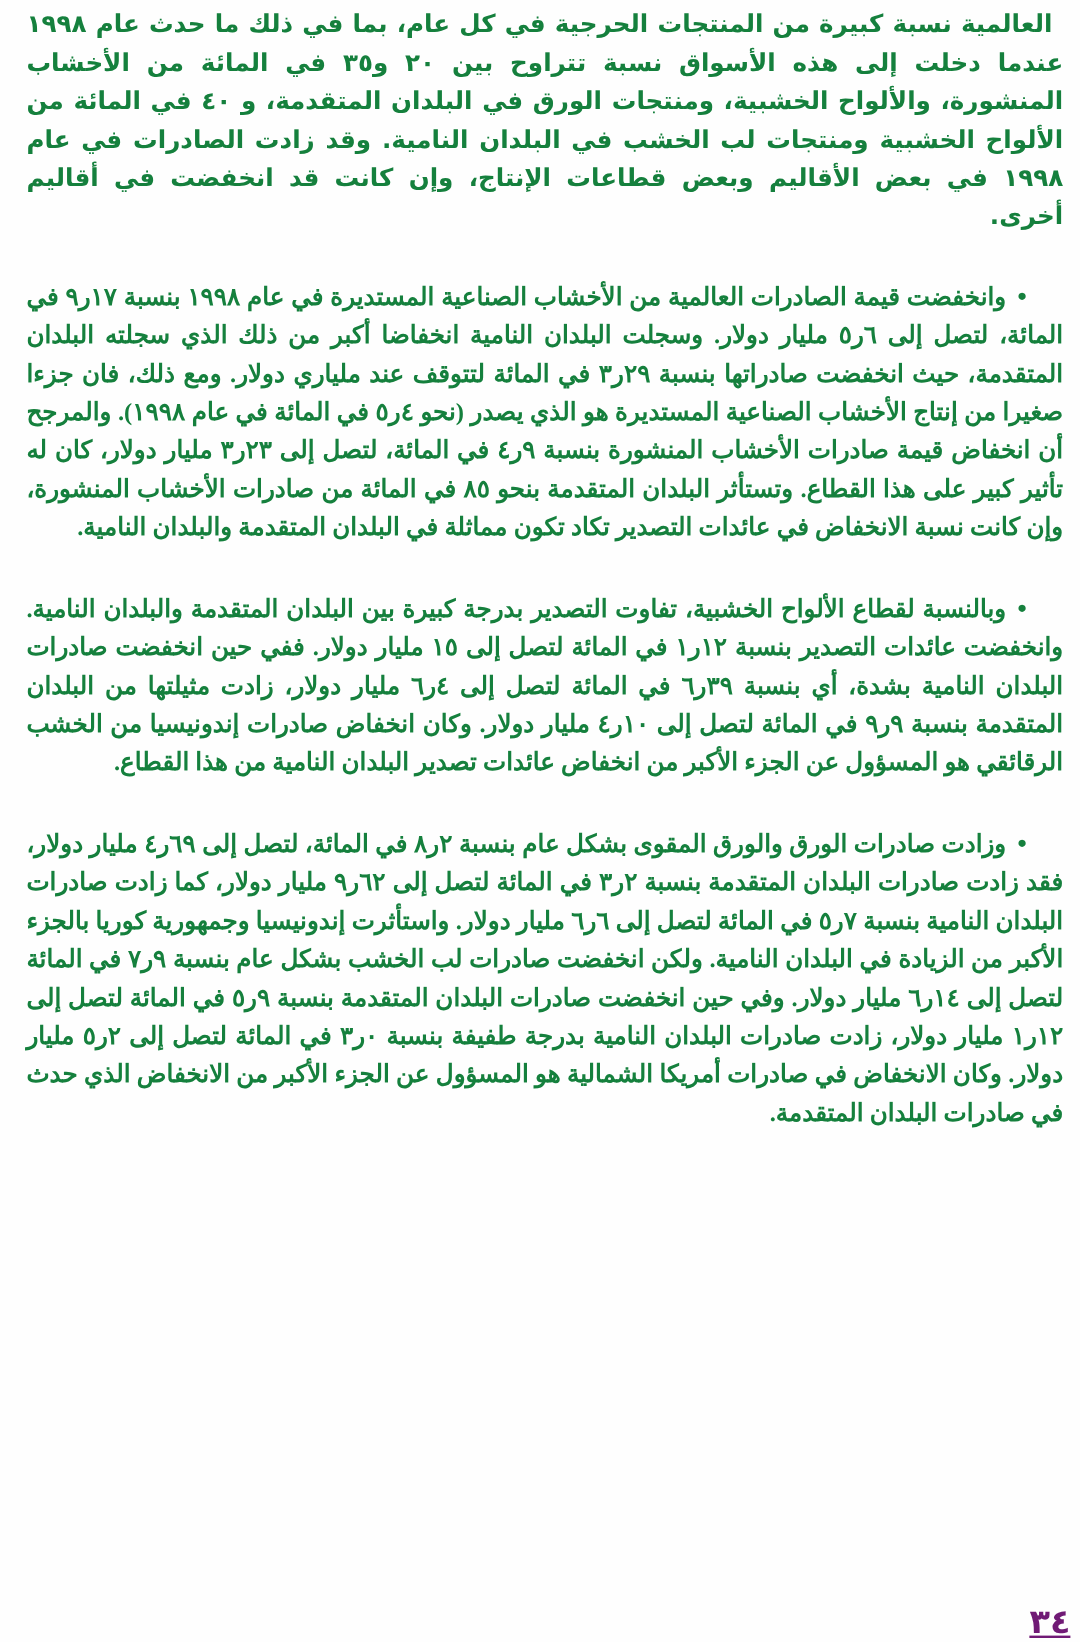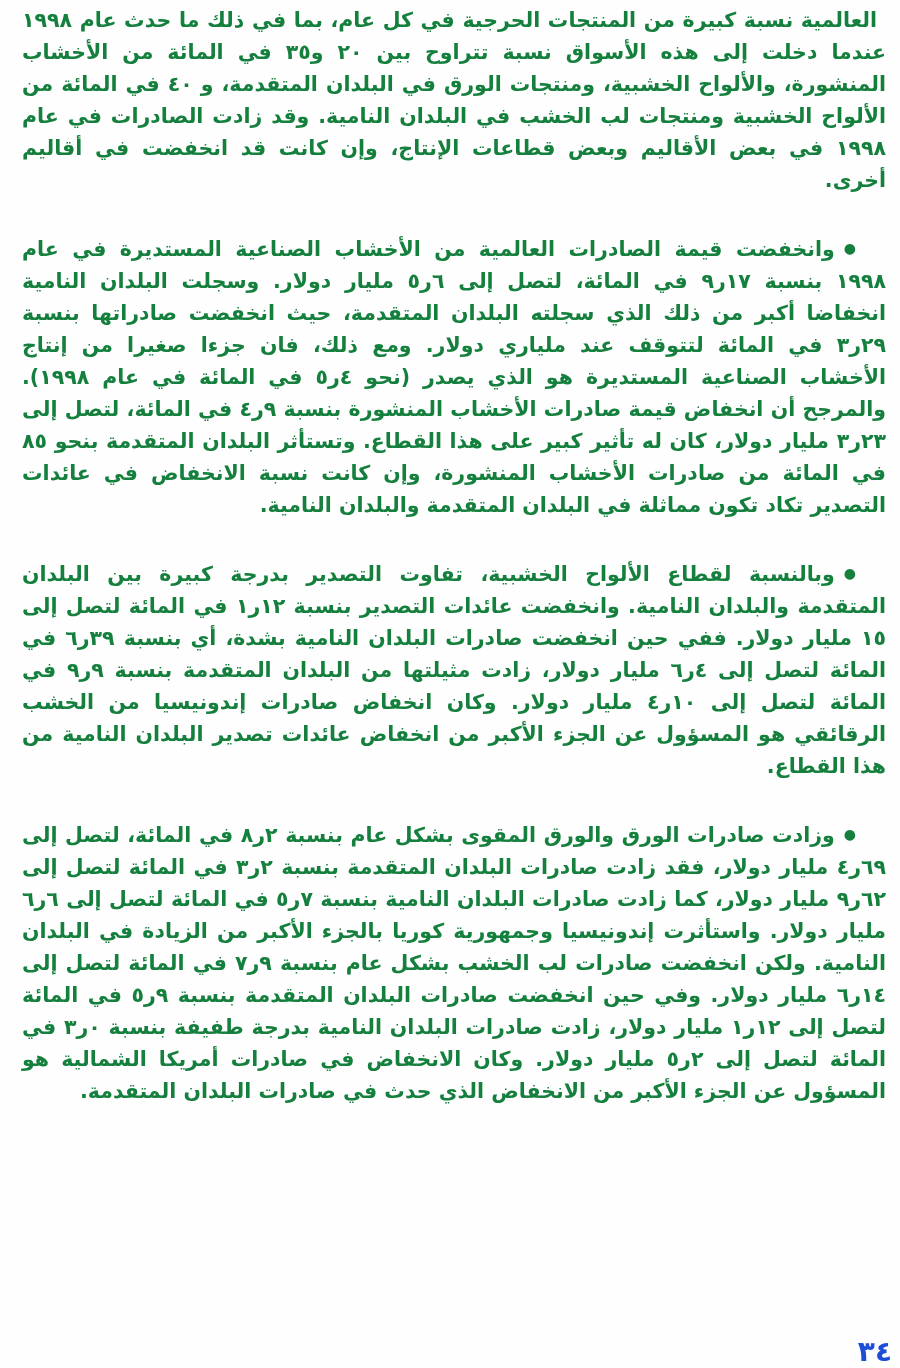--- a/index.html
+++ b/index.html
@@ -30,36 +30,38 @@
     font-size: 20.5px;
     line-height: 32px;
     font-weight: bold;
   }
   p.para {
     margin: 0 0 36px 0;
     padding: 0;
   }
   p.para.bulleted {
     text-indent: 30px;
+    font-family: Liberation Serif, serif;
   }
   .bullet {
     display: inline-block;
     text-indent: 0;
     font-size: 14px;
     vertical-align: 3px;
     padding-left: 9px; 
   }
   .page-number {
     position: absolute;
     bottom: 0px;
     right: 8px;
     direction: rtl;
     font-size: 28px;
     font-weight: bold;
-    color: #1d4ed8;
+    color: #701a75;
+    text-decoration: underline;
   }
 </style>
 </head>
 <body>
 
 <div class="page">
 
   <div class="content">
 
     <p class="para">

